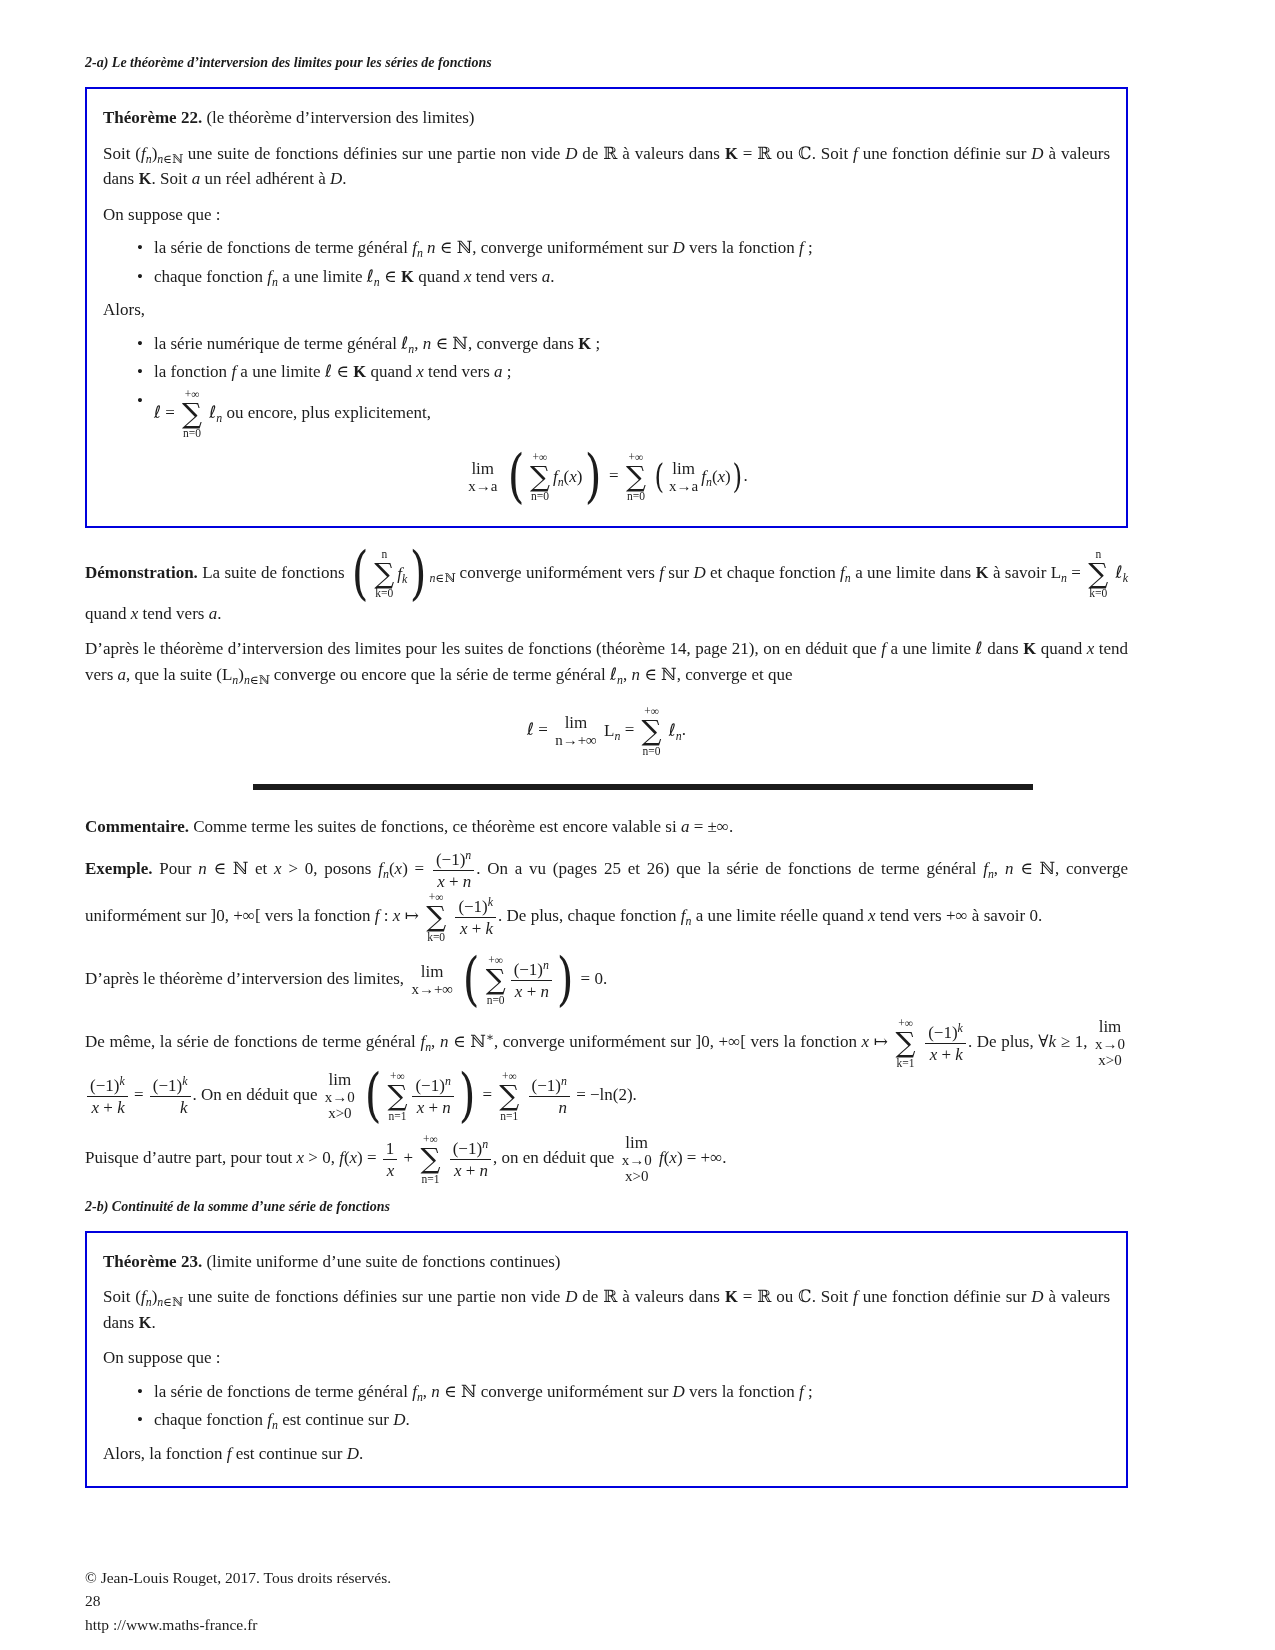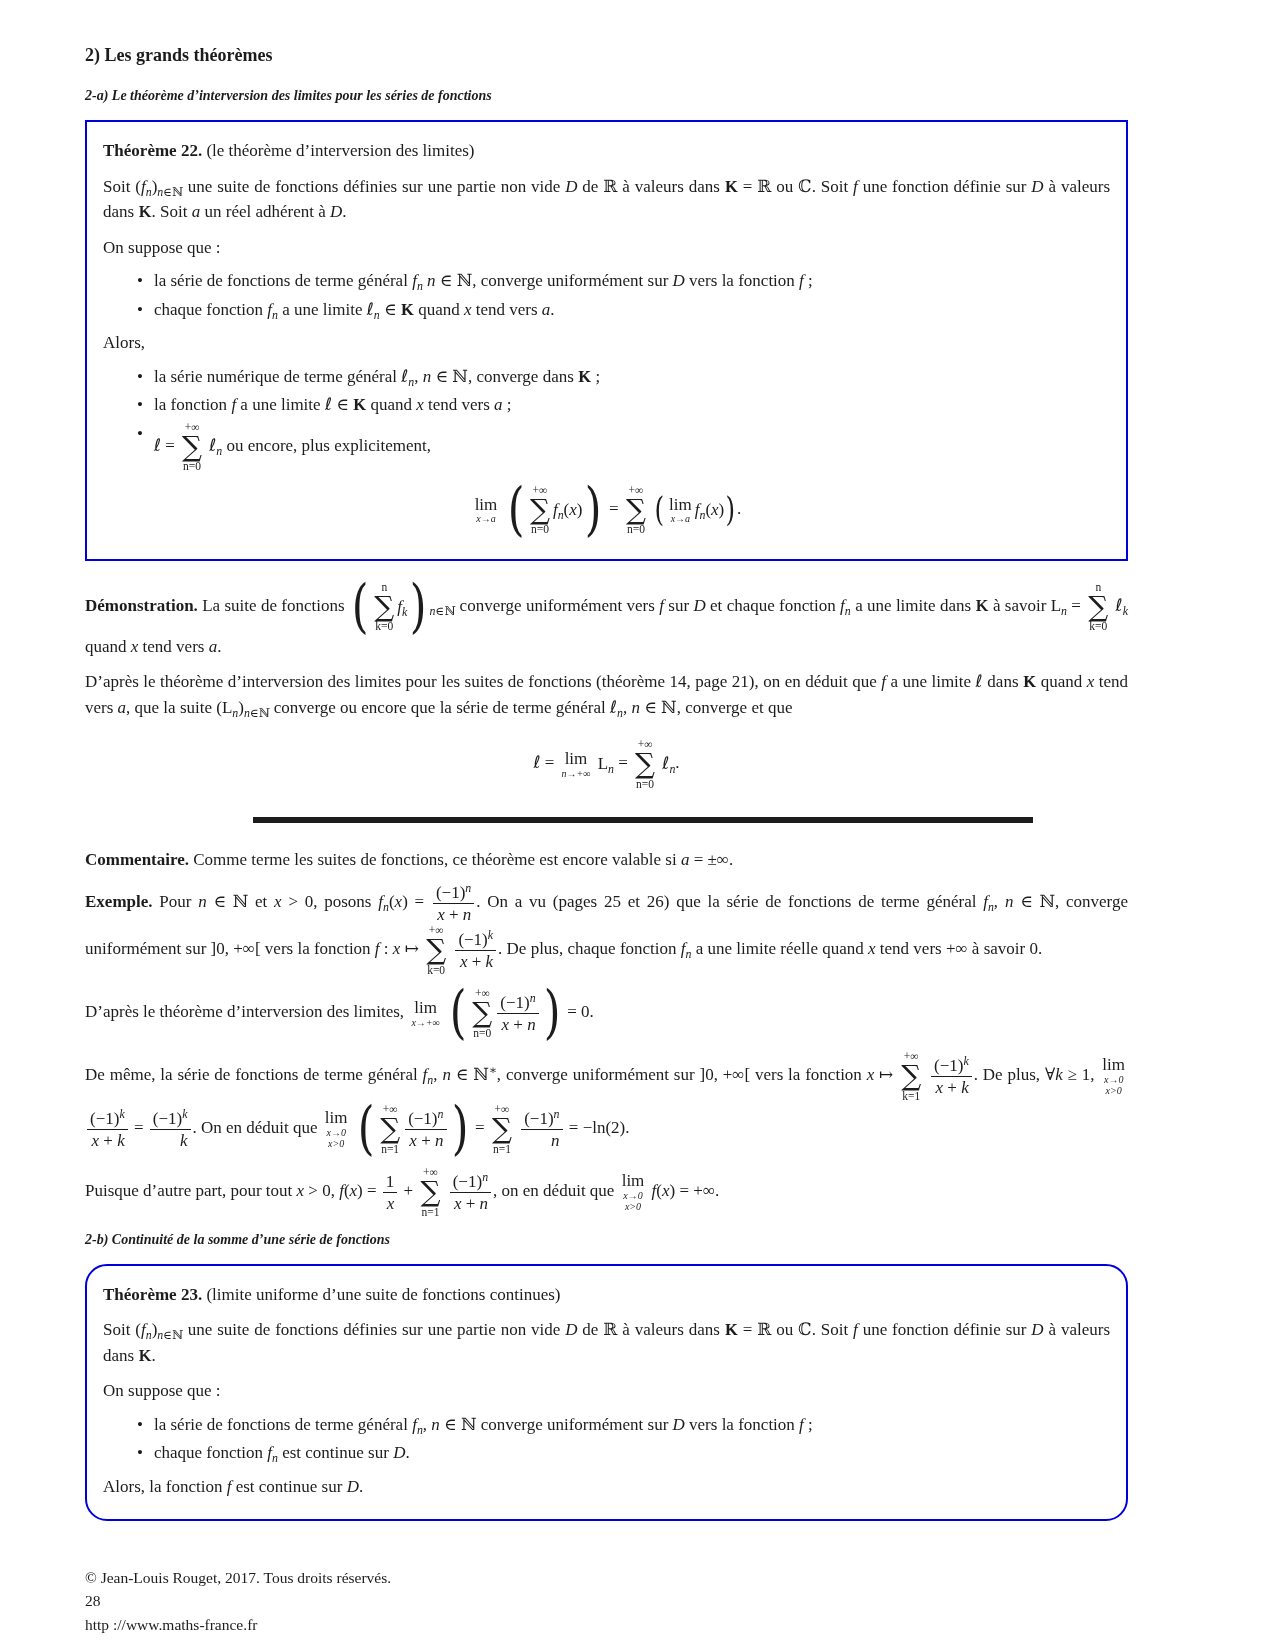--- a/index.html
+++ b/index.html
@@ -26,33 +26,32 @@
   .msub{font-size:70%;vertical-align:-0.3em;line-height:1;}
   .msup{font-size:70%;vertical-align:0.5em;line-height:1;}
   .frac{display:inline-block;vertical-align:middle;text-align:right;line-height:1.12;margin:0 2px;}
   .fn{display:block;padding:0 3px 1px 3px;}
   .fd{display:block;border-top:1px solid currentColor;padding:1px 3px 0 3px;}
   .bigop{display:inline-flex;flex-direction:column;align-items:center;vertical-align:middle;line-height:1;margin:0 3px;}
   .boa,.bou{font-size:11.5px;line-height:1.15;}
   .bos{font-size:28px;line-height:0.95;font-family:"DejaVu Serif","DejaVu Sans",serif;}
   .limop{display:inline-flex;flex-direction:column;align-items:center;vertical-align:middle;line-height:1.05;margin:0 3px;}
   .ll{line-height:1.05;}
-  .lu{font-size:10px;line-height:1.1;font-style:italic;}
+  .lu{font-size:15px;line-height:1.1;}
   .parw{display:inline-flex;align-items:center;vertical-align:middle;}
   .po,.pc{line-height:0;display:inline-block;transform:scaleX(0.75);font-family:"DejaVu Serif",serif;}
   .pb{display:inline-flex;align-items:center;}
   .qed-bar{width:780px;height:6px;background:#1b1b1b;margin:26px 0 24px 168px;}
   .footer{position:absolute;left:85px;right:147px;top:1566px;display:flex;justify-content:space-between;font-size:15.5px;flex-direction:column;}
 </style>
 </head>
 <body>
 
 <div class="page" style="color: rgb(28, 28, 28);">
 
-  <h1>2) Les grands théorèmes</h1>
   <h2>2-a) Le théorème d’interversion des limites pour les séries de fonctions</h2>
 
   <section class="thmbox" style="border-color: rgb(0, 0, 221);">
     <p class="thm-title"><b>Théorème 22.</b><span> (le théorème d’interversion des limites)</span></p>
     <p class="just"><span class="mt">Soit </span><span class="mg"><span class="mt">(</span><span class="mg"><span class="mi">f</span><span class="msub"><span class="mi">n</span></span></span><span class="mt">)</span><span class="msub"><span class="mi">n</span><span class="mt">∈</span><span class="ds">ℕ</span></span></span><span class="mt"> une suite de fonctions définies sur une partie non vide </span><span class="mi">D</span><span class="mt"> de </span><span class="ds">ℝ</span><span class="mt"> à valeurs dans </span><span class="bb">K</span><span class="mt"> = </span><span class="ds">ℝ</span><span class="mt"> ou </span><span class="ds">ℂ</span><span class="mt">. Soit </span><span class="mi">f</span><span class="mt"> une fonction définie sur </span><span class="mi">D</span><span class="mt"> à valeurs dans </span><span class="bb">K</span><span class="mt">. Soit </span><span class="mi">a</span><span class="mt"> un réel adhérent à </span><span class="mi">D</span><span class="mt">.</span></p>
     <p>On suppose que :</p>
     <div class="bullet">
         <span class="bcontent"><span class="mt">la série de fonctions de terme général </span><span class="mg"><span class="mi">f</span><span class="msub"><span class="mi">n</span></span></span><span class="mt"> </span><span class="mi">n</span><span class="mt"> ∈ </span><span class="ds">ℕ</span><span class="mt">, converge uniformément sur </span><span class="mi">D</span><span class="mt"> vers la fonction </span><span class="mi">f</span><span class="mt"> ;</span></span>
       </div>
     <div class="bullet">
@@ -203,21 +202,21 @@
         <span class="bos">∑</span>
         <span class="bou">n=1</span>
       </span><span class="mt"> </span><span class="frac"><span class="fn"><span class="mg"><span class="mt">(−1)</span><span class="msup"><span class="mi">n</span></span></span></span><span class="fd"><span class="mi">x</span><span class="mt"> + </span><span class="mi">n</span></span></span><span class="mt">, on en déduit que </span><span class="limop">
         <span class="ll">lim</span>
         <span class="lu">x→0</span>
         <span class="lu">x&gt;0</span>
       </span><span class="mt"> </span><span class="mi">f</span><span class="mt">(</span><span class="mi">x</span><span class="mt">) = +∞.</span></p>
 
   <h2>2-b) Continuité de la somme d’une série de fonctions</h2>
 
-  <section class="thmbox" style="border-color: rgb(0, 0, 221); border-radius: 22px;">
+  <section class="thmbox" style="border-color: rgb(0, 0, 221);">
     <p class="thm-title"><b>Théorème 23.</b><span> (limite uniforme d’une suite de fonctions continues)</span></p>
     <p class="just"><span class="mt">Soit </span><span class="mg"><span class="mt">(</span><span class="mg"><span class="mi">f</span><span class="msub"><span class="mi">n</span></span></span><span class="mt">)</span><span class="msub"><span class="mi">n</span><span class="mt">∈</span><span class="ds">ℕ</span></span></span><span class="mt"> une suite de fonctions définies sur une partie non vide </span><span class="mi">D</span><span class="mt"> de </span><span class="ds">ℝ</span><span class="mt"> à valeurs dans </span><span class="bb">K</span><span class="mt"> = </span><span class="ds">ℝ</span><span class="mt"> ou </span><span class="ds">ℂ</span><span class="mt">. Soit </span><span class="mi">f</span><span class="mt"> une fonction définie sur </span><span class="mi">D</span><span class="mt"> à valeurs dans </span><span class="bb">K</span><span class="mt">.</span></p>
     <p>On suppose que :</p>
     <div class="bullet">
         <span class="bcontent"><span class="mt">la série de fonctions de terme général </span><span class="mg"><span class="mi">f</span><span class="msub"><span class="mi">n</span></span></span><span class="mt">, </span><span class="mi">n</span><span class="mt"> ∈ </span><span class="ds">ℕ</span><span class="mt"> converge uniformément sur </span><span class="mi">D</span><span class="mt"> vers la fonction </span><span class="mi">f</span><span class="mt"> ;</span></span>
       </div>
     <div class="bullet">
         <span class="bcontent"><span class="mt">chaque fonction </span><span class="mg"><span class="mi">f</span><span class="msub"><span class="mi">n</span></span></span><span class="mt"> est continue sur </span><span class="mi">D</span><span class="mt">.</span></span>
       </div>
     <p><span class="mt">Alors, la fonction </span><span class="mi">f</span><span class="mt"> est continue sur </span><span class="mi">D</span><span class="mt">.</span></p>

